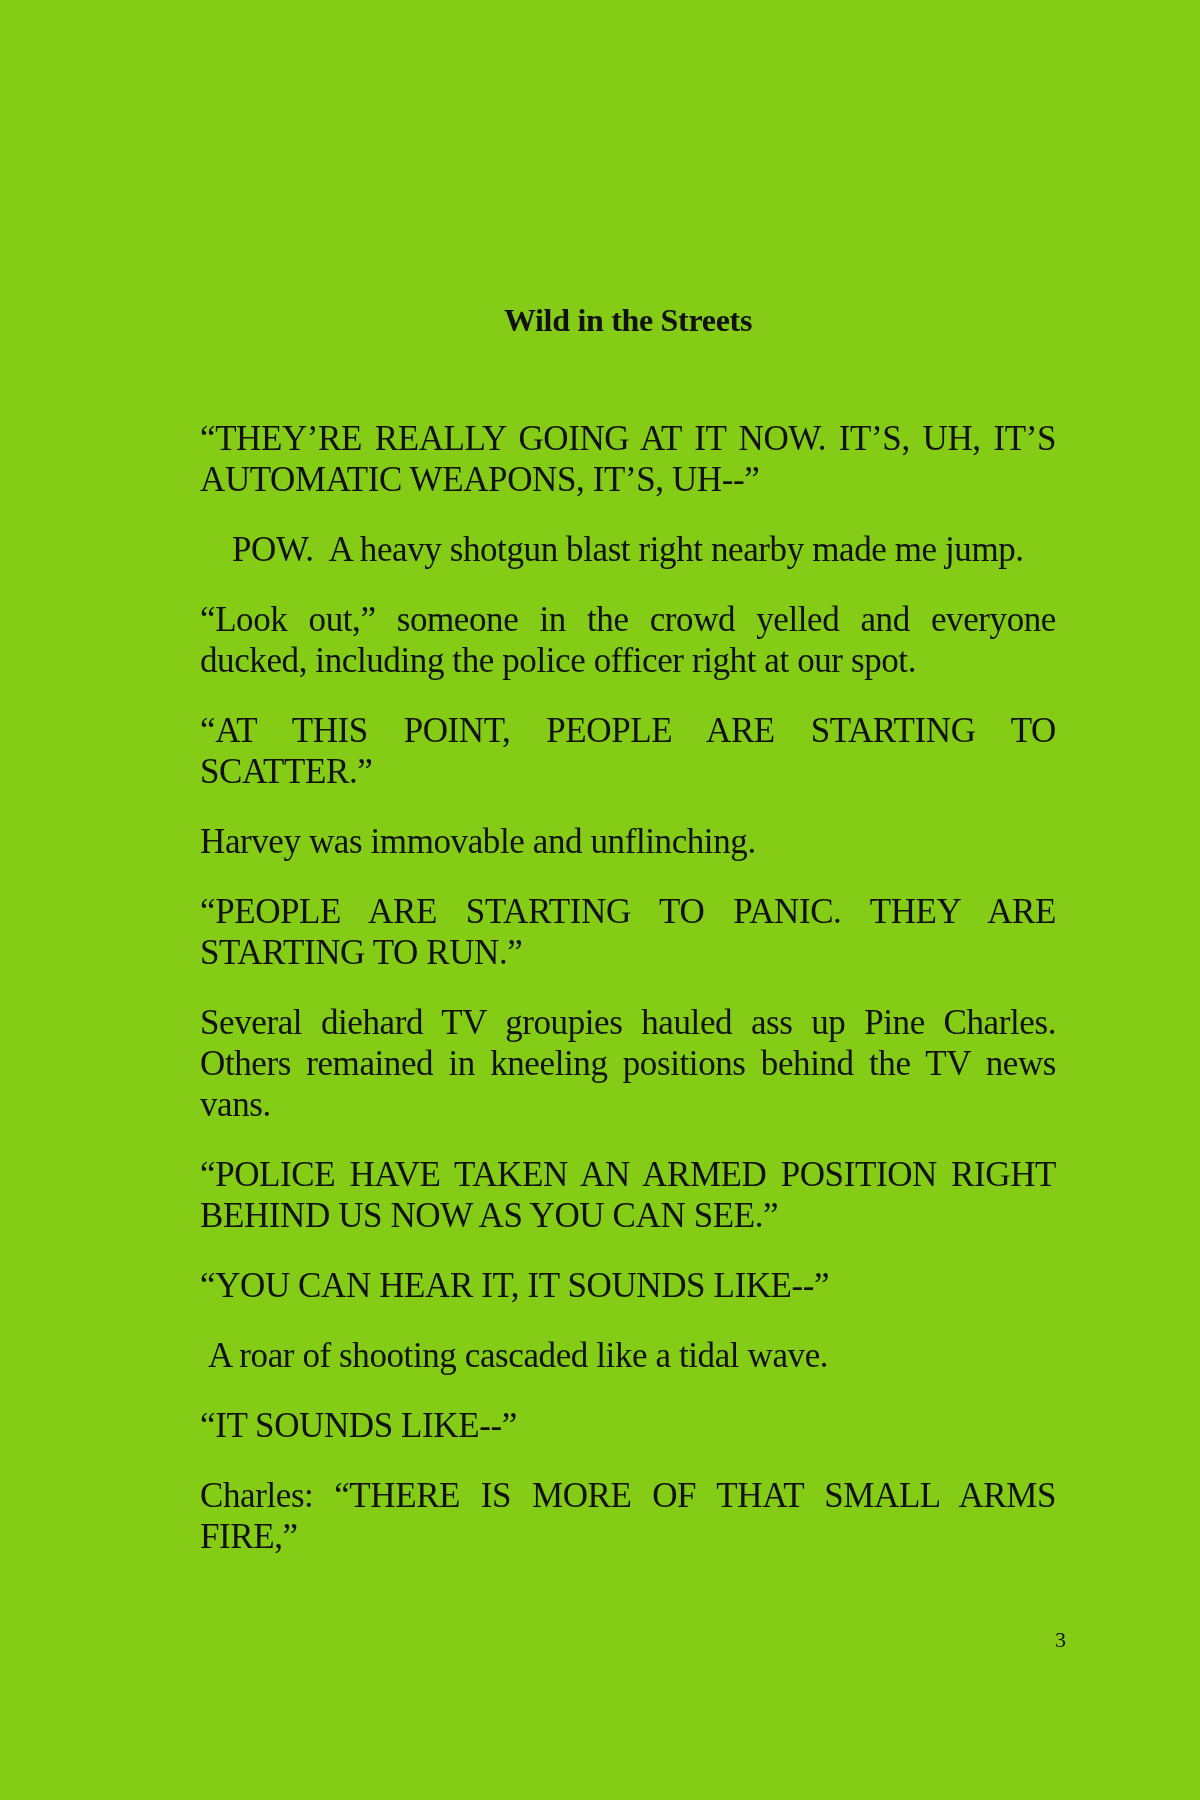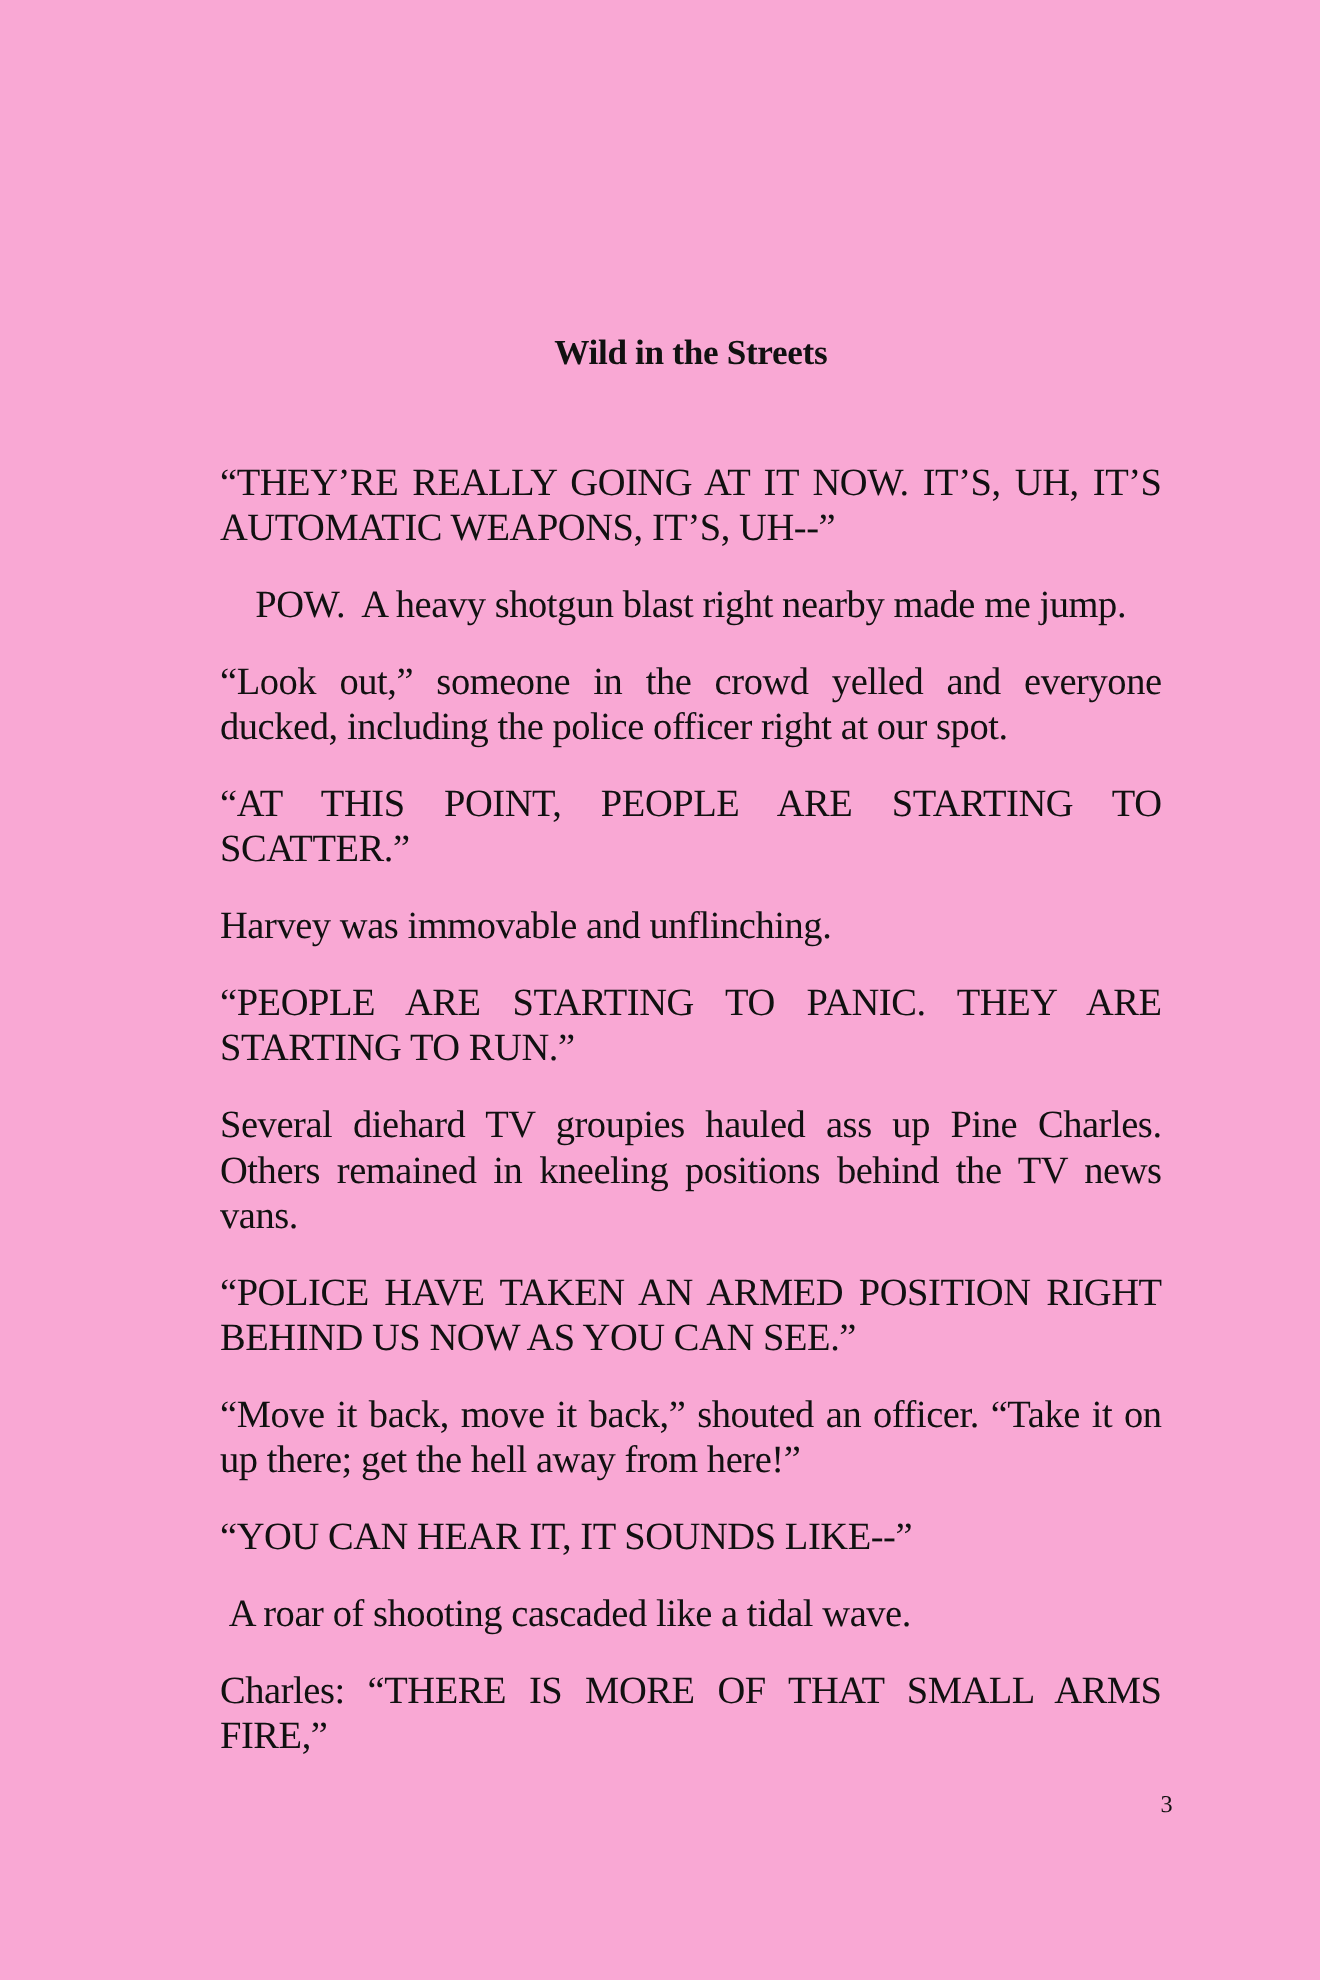--- a/index.html
+++ b/index.html
@@ -13,21 +13,21 @@
       position: relative;
       overflow: hidden;
       font-family: "Liberation Serif", "DejaVu Serif", serif;
       color: #111111;
     }
     .page {
       position: absolute;
       left: 0; top: 0;
       width: 1200px;
       height: 1800px;
-      background: #f9a8d4;
+      background: #84cc16;
     }
     .chapter-title {
       position: absolute;
       left: 200px;
       width: 856px;
       top: 300px;
       margin: 0;
       text-align: center;
       font-weight: bold;
       font-size: 32px;
@@ -68,20 +68,20 @@
 
   <div class="body-text">
     <p class="para">“THEY’RE REALLY GOING AT IT NOW. IT’S, UH, IT’S AUTOMATIC WEAPONS, IT’S, UH--”</p>
     <p class="para" style="white-space: pre-wrap; margin-left: 32px;">POW.  A heavy shotgun blast right nearby made me jump.</p>
     <p class="para">“Look out,” someone in the crowd yelled and everyone ducked, including the police officer right at our spot.</p>
     <p class="para">“AT THIS POINT, PEOPLE ARE STARTING TO SCATTER.”</p>
     <p class="para">Harvey was immovable and unflinching.</p>
     <p class="para">“PEOPLE ARE STARTING TO PANIC. THEY ARE STARTING TO RUN.”</p>
     <p class="para">Several diehard TV groupies hauled ass up Pine Charles. Others remained in kneeling positions behind the TV news vans.</p>
     <p class="para">“POLICE HAVE TAKEN AN ARMED POSITION RIGHT BEHIND US NOW AS YOU CAN SEE.”</p>
-    <p class="para">“Move it back, move it back,” shouted an officer. “Take it on up there; get the hell away from here!”</p>
     <p class="para">“YOU CAN HEAR IT, IT SOUNDS LIKE--”</p>
     <p class="para indent-space">A roar of shooting cascaded like a tidal wave.</p>
+    <p class="para">“IT SOUNDS LIKE--”</p>
     <p class="para">Charles: “THERE IS MORE OF THAT SMALL ARMS FIRE,”</p>
   </div>
 
   <div class="page-number">3</div>
 </div>
 
 </body></html>

